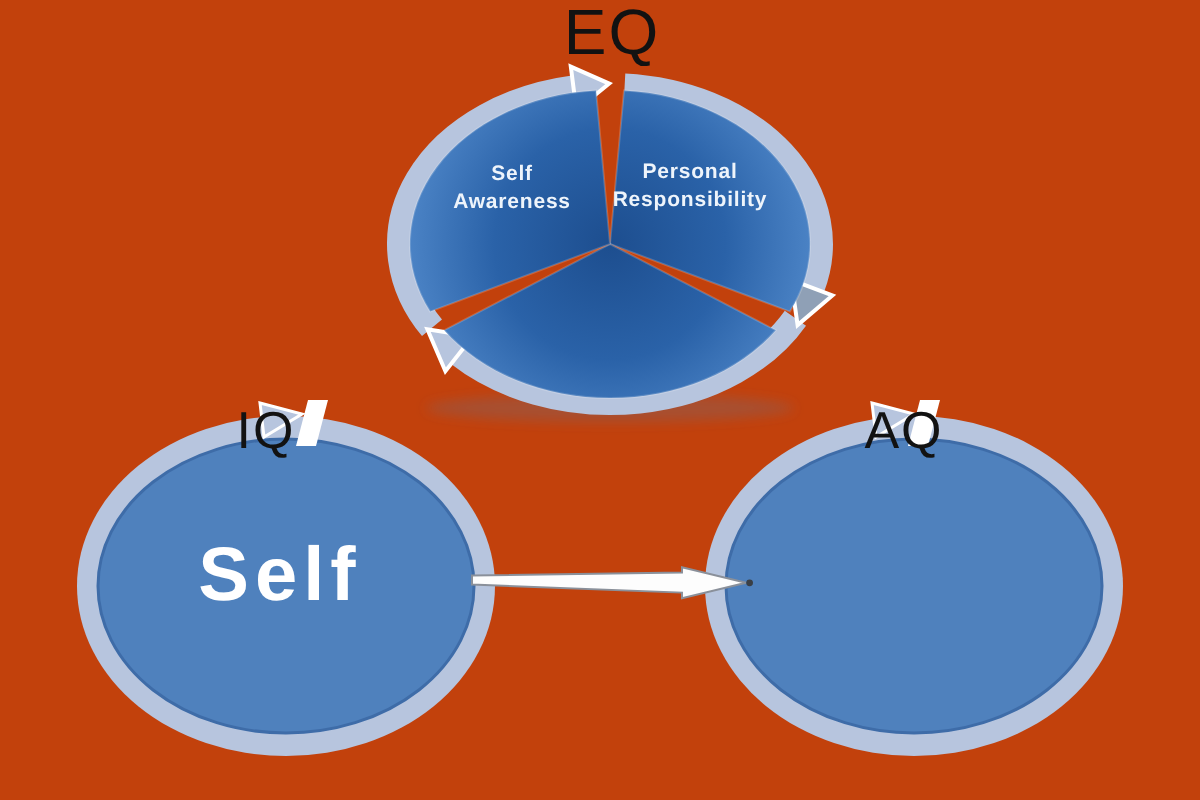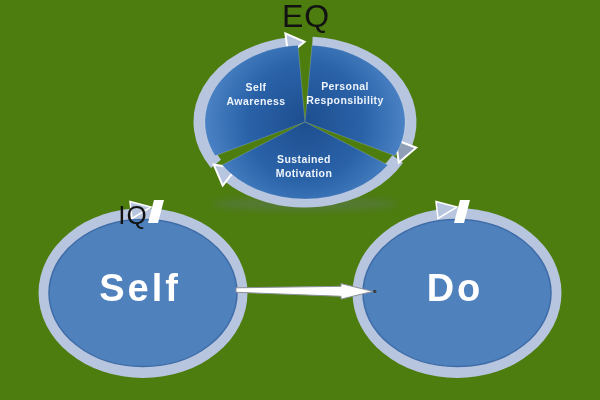--- a/index.html
+++ b/index.html
@@ -1,18 +1,18 @@
 <!DOCTYPE html>
 <html><head>
 <meta charset="utf-8">
 <style>
   html,body{margin:0;padding:0;background:#ffffff;}
   #stage{
     position:relative;width:600px;height:400px;overflow:hidden;
-    background:#4d7c0f;font-family:"Liberation Sans",sans-serif;
+    background:#c2410c;font-family:"Liberation Sans",sans-serif;
   }
   #diagram-svg{position:absolute;left:0;top:0;}
   .lbl{position:absolute;transform:translateX(-50%);line-height:1;white-space:nowrap;}
   .q-label{color:#121212;letter-spacing:1px;}
   .q-label.eq{font-size:32px;}
   .q-label.iq,.q-label.aq{font-size:26px;margin-top:32px;}
   .seg-label{
     position:absolute;transform:translateX(-50%);
     color:#eef4fb;font-size:10.5px;font-weight:bold;letter-spacing:.4px;
     line-height:1.3;text-align:center;white-space:normal;
@@ -62,21 +62,20 @@
     <ellipse cx="457" cy="293" rx="94" ry="73.5" fill="#4f81bd" stroke="#3e6ca8" stroke-width="1.5"></ellipse>
     <polygon points="460,200 470,200 464,223 454,223" fill="#ffffff"></polygon>
     <polygon points="436,201.5 457,207 438,218.5" fill="#b7c5de" stroke="#ffffff" stroke-width="1.5"></polygon>
 
     <polygon points="236,287.8 341,286.3 341,283.6 373,291.4 341,299.1 341,296.3 236,292.3" fill="#fdfdfd" stroke="#8a909a" stroke-width="1"></polygon>
     <circle cx="374.8" cy="291.4" r="1.7" fill="#3a3f45"></circle>
   </svg>
 
   <div class="lbl q-label eq" style="left:306px;top:0px;">EQ</div>
   <div class="lbl q-label iq" style="left:133px;top:170px;">IQ</div>
+  <div class="lbl q-label aq" style="left:452px;top:170px;">AQ</div>
 
   <div class="seg-label" style="left:345px;top:80px;width:104px;">Personal Responsibility</div>
   <div class="seg-label" style="left:256px;top:81px;width:80px;">Self Awareness</div>
-  <div class="seg-label" style="left:304px;top:153px;width:104px;">Sustained Motivation</div>
 
   <div class="node-text" style="left:140px;top:269px;">Self</div>
-  <div class="node-text" style="left:455px;top:269px;">Do</div>
 
 </div>
 
 </body></html>

